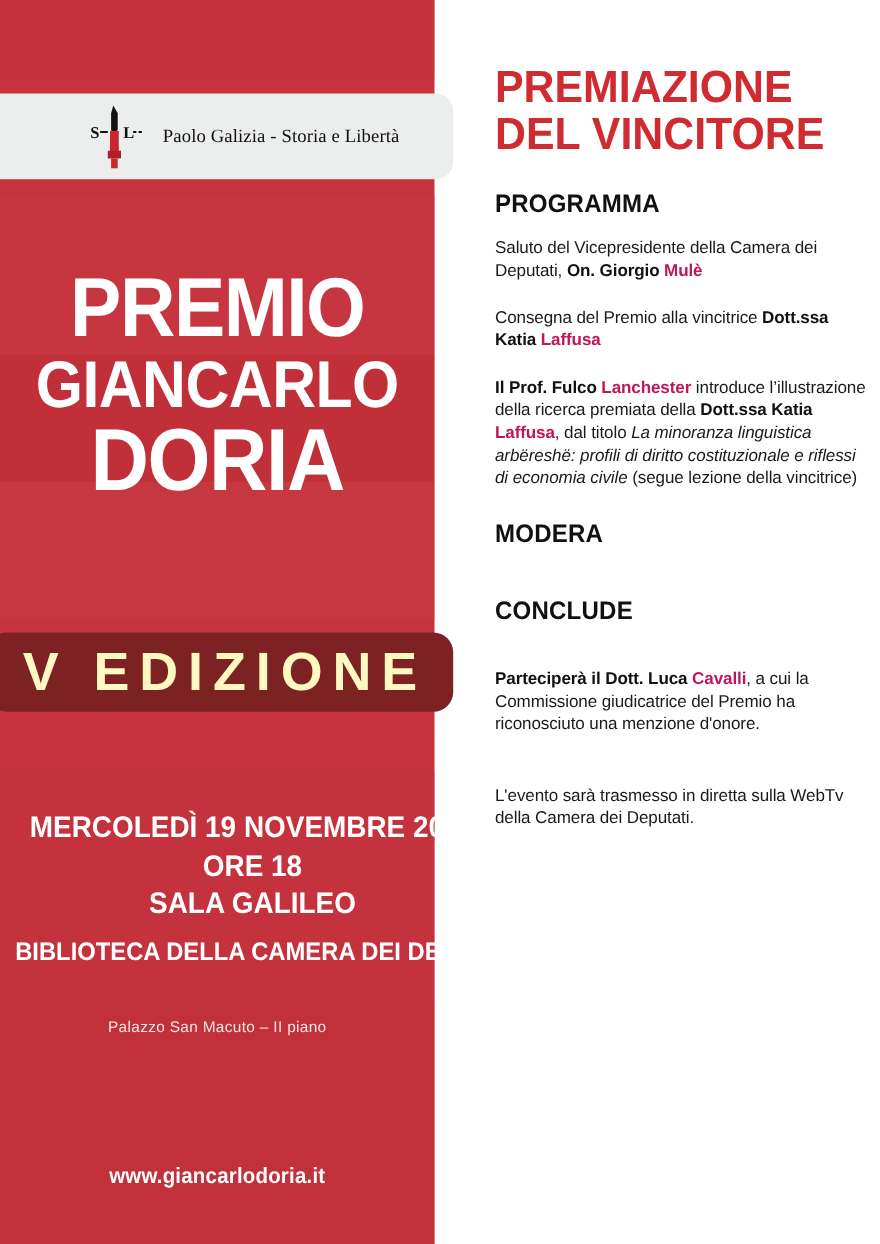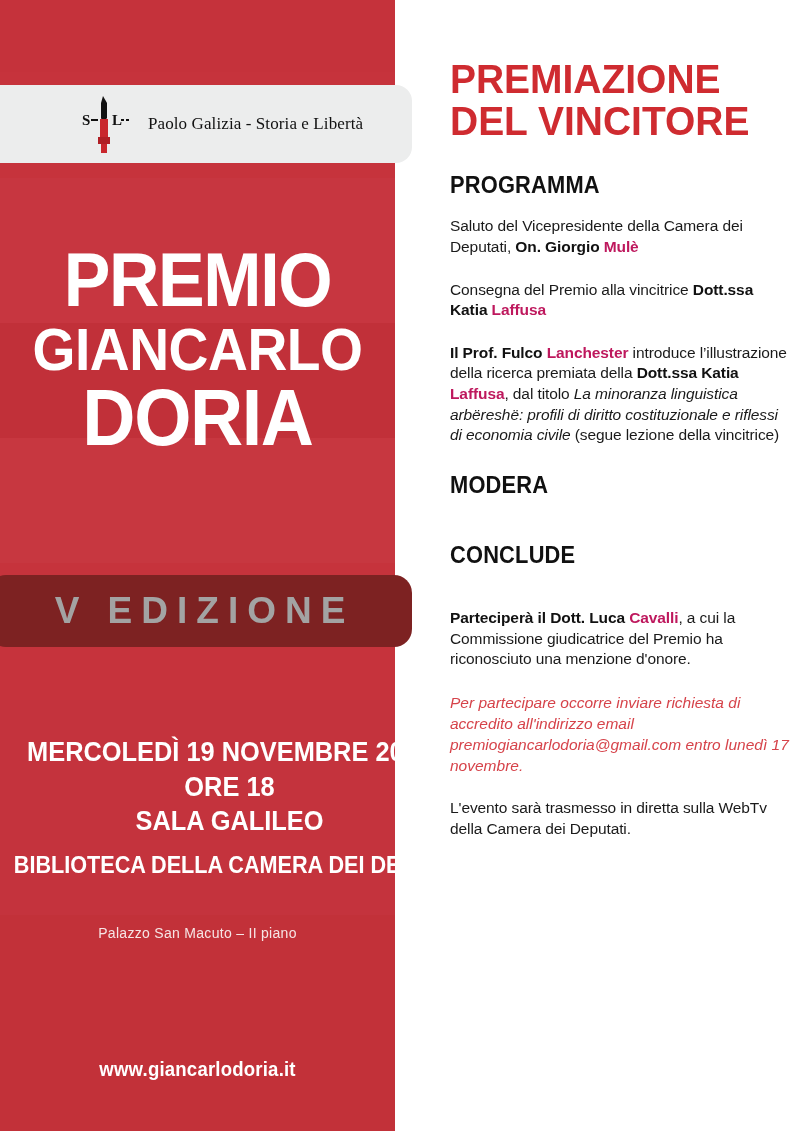--- a/index.html
+++ b/index.html
@@ -107,24 +107,24 @@
     width: 424px;
     height: 72px;
     background: #7d2222;
     border-radius: 18px;
     display: flex;
     align-items: center;
     justify-content: center;
     z-index: 6;
   }
   .edition-text {
-    color: #a3a3a3;
-    font-family: "Liberation Sans Narrow", "Liberation Sans", sans-serif;
-    font-weight: bold;
-    font-size: 37px;
+    color: #fef9c3;
+    font-family: "Liberation Sans Narrow", "Liberation Sans", sans-serif;
+    font-weight: bold;
+    font-size: 49px;
     letter-spacing: 9px;
     padding-right: 18px;
     margin-left: 27px;
   }
 
   
   .event-details {
     position: absolute;
     left: 0;
     top: 735px;
@@ -320,18 +320,17 @@
   <div class="section-head">CONCLUDE</div>
 
   <div class="gap-b"></div>
 
   <div class="gap-c"></div>
   <div class="para">
     <b>Parteciperà il Dott. Luca </b><span class="red">Cavalli</span><span>, a cui la Commissione giudicatrice del Premio ha  riconosciuto una menzione d'onore.</span>
   </div>
 
   <div class="gap-c"></div>
-  <div class="note-red">Per partecipare occorre inviare richiesta di accredito all'indirizzo email premiogiancarlodoria@gmail.com entro lunedì  17 novembre.</div>
 
   <div class="gap-c"></div>
   <div class="para">L'evento sarà trasmesso in diretta sulla WebTv della Camera dei Deputati.</div>
 
 </div>
 
 </body></html>

